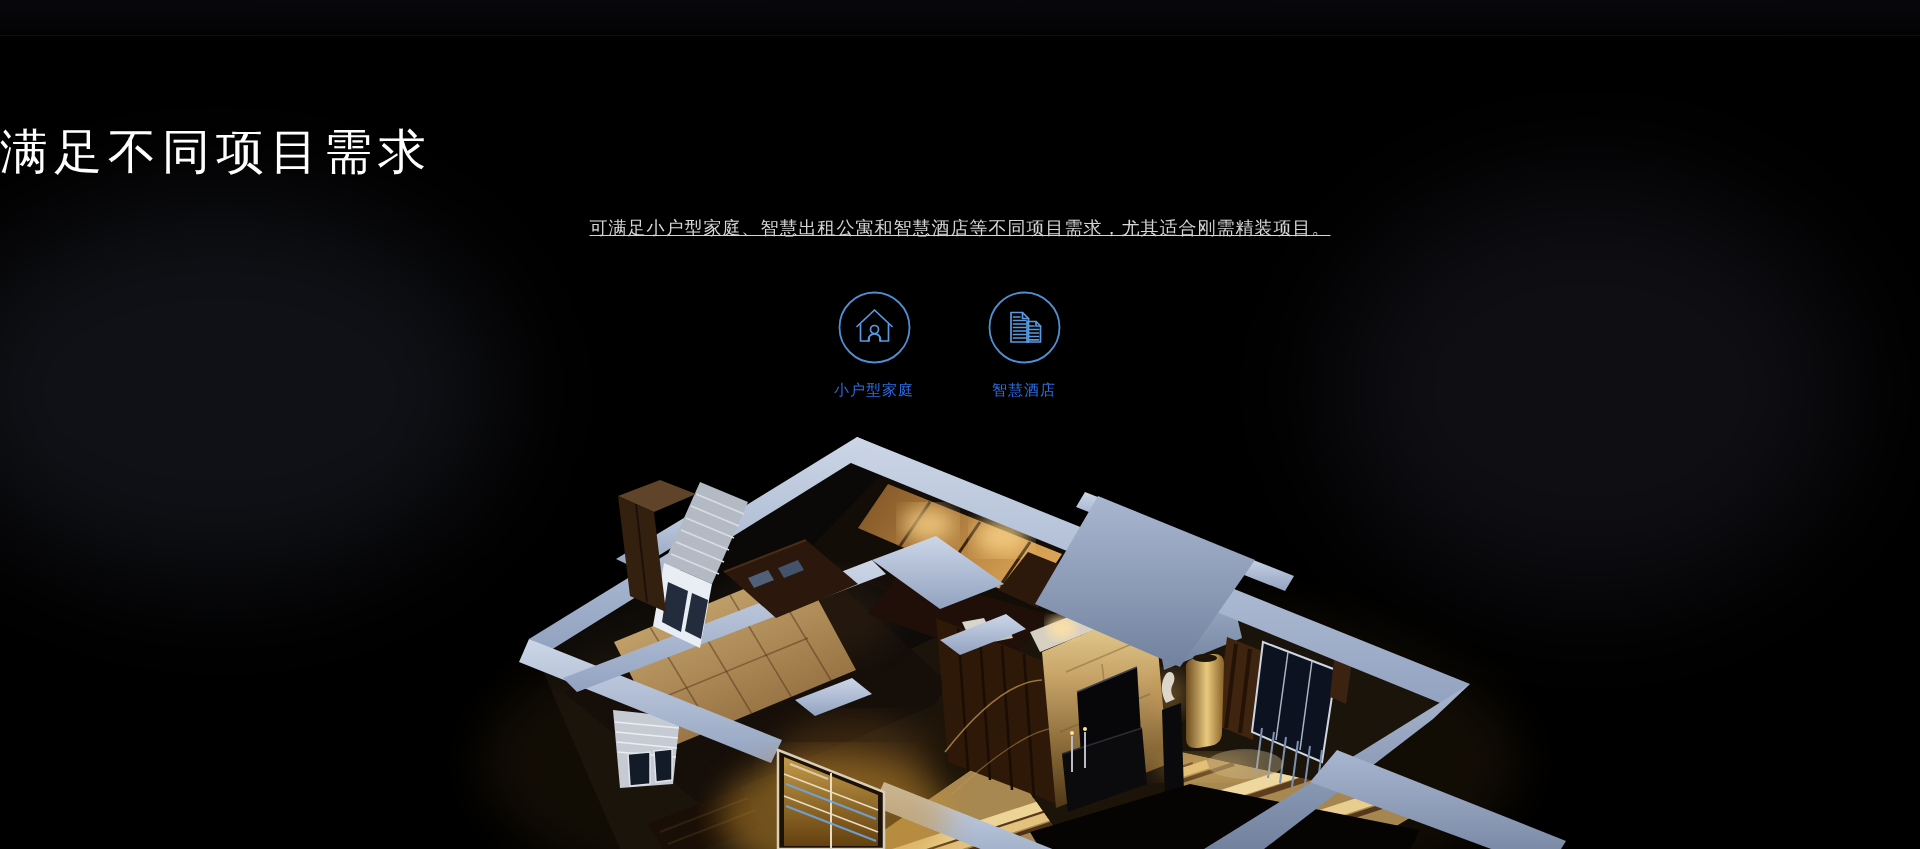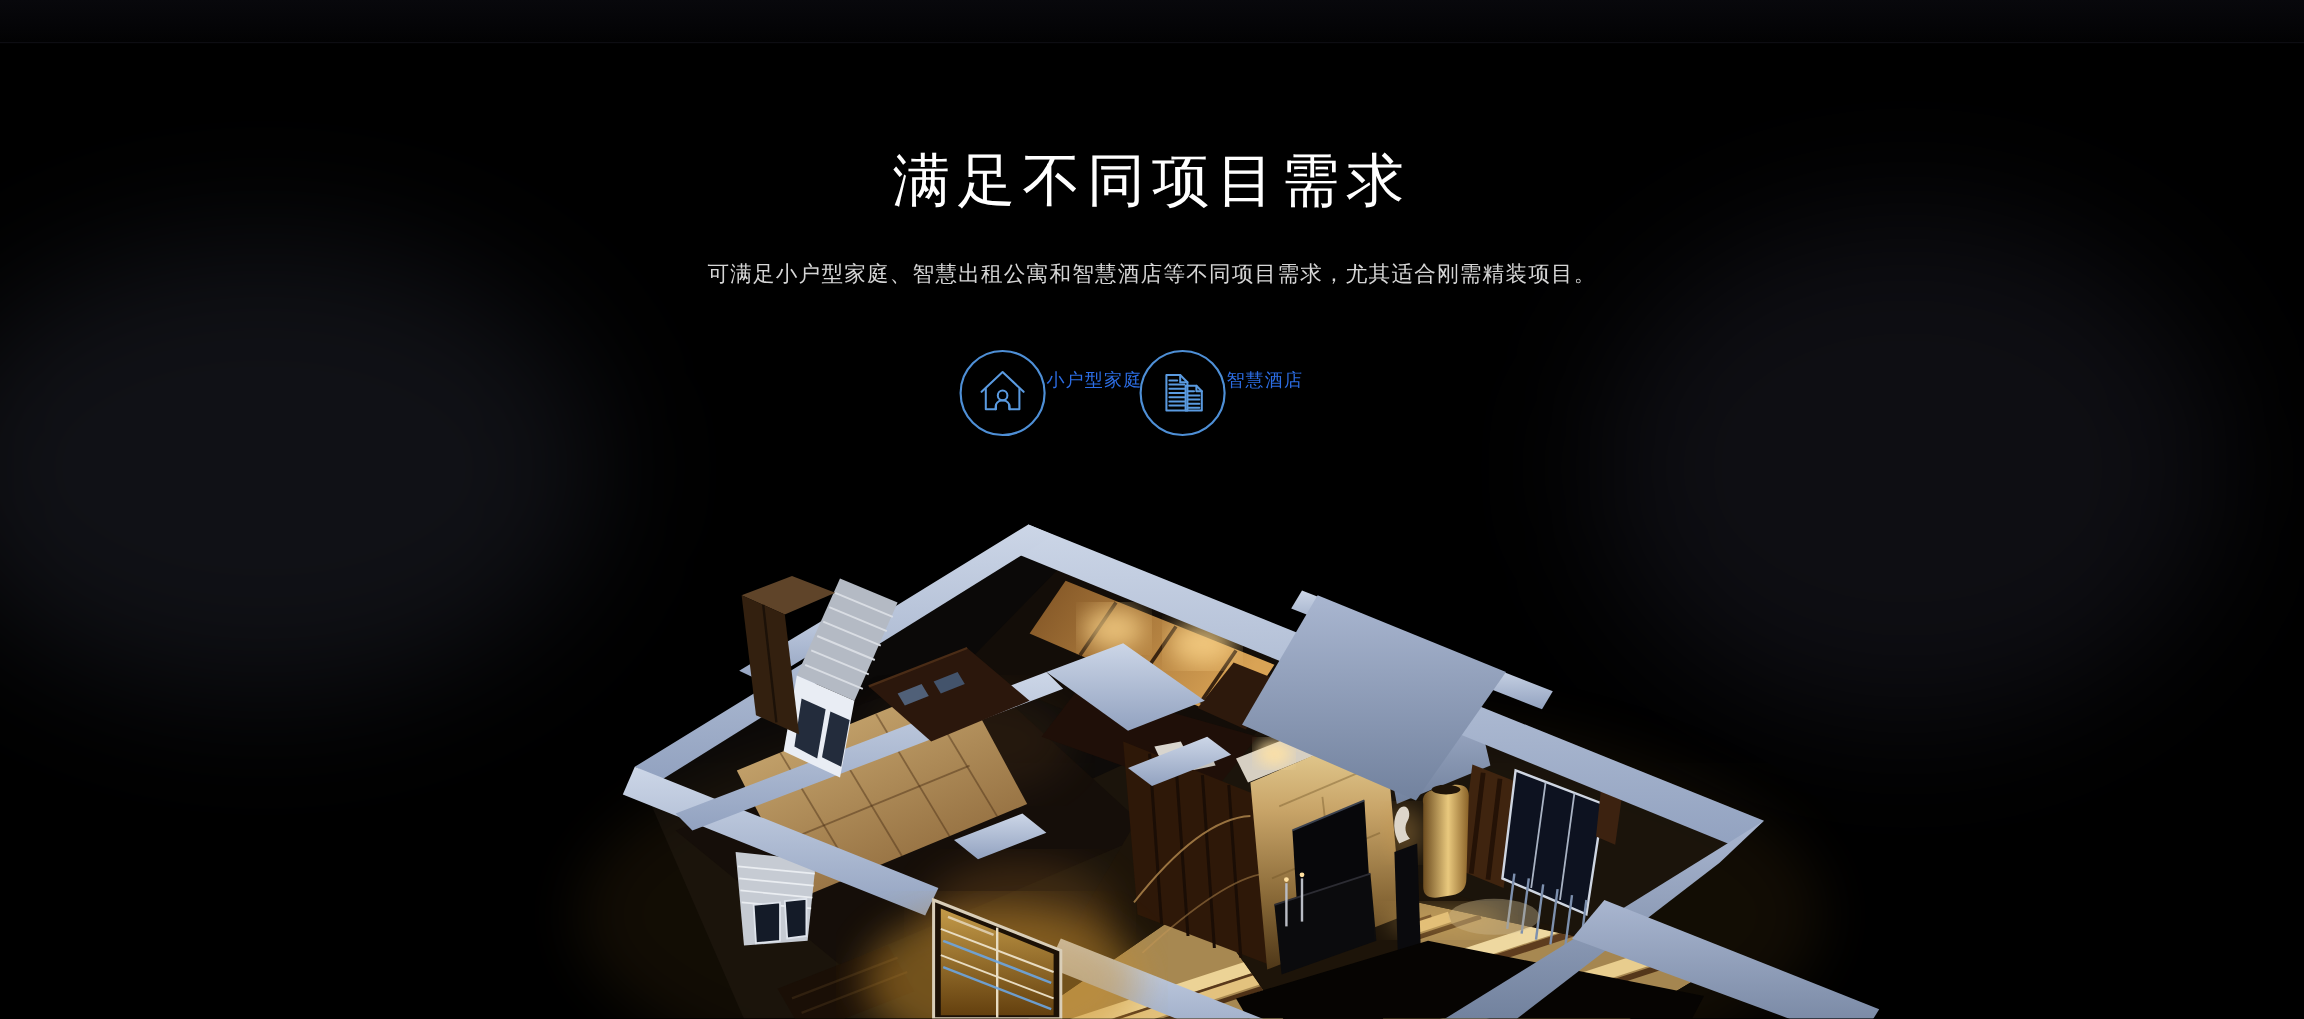--- a/index.html
+++ b/index.html
@@ -4,27 +4,27 @@
 <style>
   html,body{margin:0;padding:0;background:#000;}
   .stage{position:relative;width:1920px;height:849px;background:#000;overflow:hidden;
          font-family:"Liberation Sans","DejaVu Sans",sans-serif;}
   .topbar{position:absolute;left:0;top:0;width:1920px;height:35px;
           background:linear-gradient(180deg,#08080c 0%,#040406 70%,#020203 100%);
           border-bottom:1px solid #0d0d12;}
   .bg-blob{position:absolute;border-radius:50%;filter:blur(55px);pointer-events:none;}
   .bg-blob.left{left:-60px;top:200px;width:560px;height:380px;background:rgba(18,19,24,.9);}
   .bg-blob.right{left:1330px;top:180px;width:520px;height:420px;background:rgba(15,16,21,.9);}
-  .title{position:absolute;left:0;right:0;top:92px;text-align:center;
+  .title{position:absolute;left:0;right:0;top:92px;text-align:left;
          font-size:48px;line-height:1.15;font-weight:500;color:#fff;letter-spacing:6px;}
   .subtitle{position:absolute;left:0;right:0;top:196px;text-align:center;
-            font-size:18px;line-height:1.6;font-weight:400;color:#d6d6d6;letter-spacing:1px;}
+            font-size:18px;line-height:1.6;font-weight:400;color:#d6d6d6;letter-spacing:1px;text-decoration:underline;}
   .usecases{position:absolute;left:0;right:0;top:291px;display:flex;justify-content:center;
             transform:translateX(-11px);}
-  .usecase{width:150px;display:flex;flex-direction:row;}
+  .usecase{width:150px;display:flex;flex-direction:column;align-items:center;}
   .usecase .icon-wrap{width:73px;height:73px;}
   .usecase .label{margin-top:17px;font-size:15px;letter-spacing:1px;color:#2c6de4;white-space:nowrap;}
   .icon-stroke{stroke:#4e8fd6;fill:none;stroke-width:1.8;stroke-linecap:round;stroke-linejoin:round;}
   .icon-glyph{stroke:#5a9ae0;fill:none;stroke-width:1.7;stroke-linecap:round;stroke-linejoin:round;}
   .apartment{position:absolute;left:0;top:432px;width:1920px;height:417px;display:block;}
 </style>
 </head>
 <body>
 
 <div class="stage">

